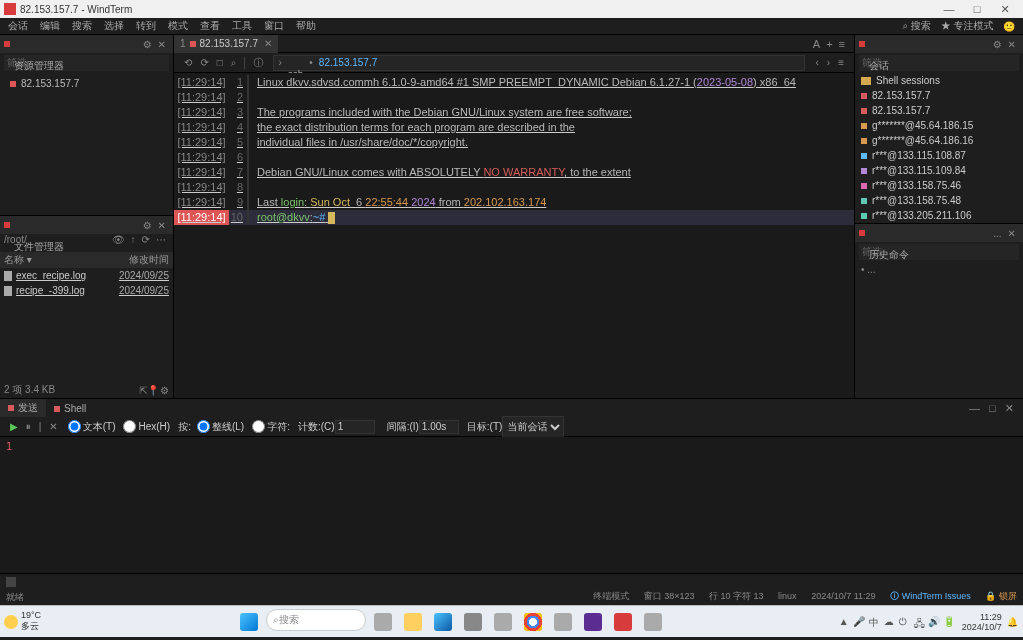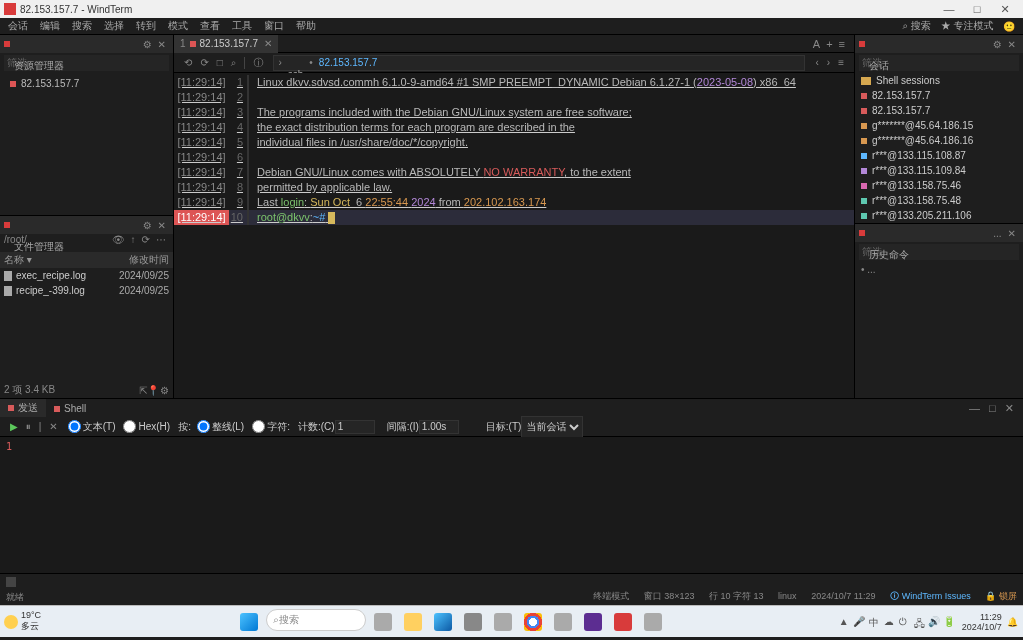--- a/index.html
+++ b/index.html
@@ -32,21 +32,21 @@
 .res-item { padding: 3px 6px; font-size: 10px; color: #bbb; cursor: pointer; display: flex; align-items: center; }
 .res-item .rdot { width: 6px; height: 6px; background: #d55; margin-right: 5px; }
 
 .file-panel { flex: 1; display: flex; flex-direction: column; border-top: 1px solid #000; }
 .file-path { height: 18px; background: #1e1e1e; display: flex; align-items: flex-start; padding: 0 4px; font-size: 10px; color: #888; }
 .file-path .path { flex: 1; }
 .file-path .fbtn { padding: 0 3px; cursor: pointer; }
 .file-cols { height: 16px; background: #2a2a2a; display: flex; font-size: 10px; color: #999; }
 .file-cols .col1 { width: 110px; padding: 1px 4px; }
 .file-cols .col2 { flex: 1; padding: 1px 4px; text-align: right; }
-.file-list { flex: 1; overflow: auto; }
+.file-list { flex: 1; overflow: auto; text-decoration: underline; }
 .file-row { display: flex; font-size: 10px; color: #ccc; padding: 1px 0; }
 .file-row .fc1 { width: 110px; padding: 1px 4px; display: flex; align-items: center; }
 .file-row .fc2 { flex: 1; padding: 1px 4px; text-align: right; color: #aaa; }
 .file-row .ficon { width: 8px; height: 10px; background: #aaa; margin-right: 4px; }
 .file-status { height: 16px; background: #1e1e1e; display: flex; align-items: center; padding: 0 4px; font-size: 10px; color: #888; }
 .file-status .fs { flex: 1; }
 
 
 .center { flex: 1; display: flex; flex-direction: column; }
 .tabbar { height: 18px; background: #1e1e1e; display: flex; align-items: center; border-bottom: 1px solid #000; }
@@ -303,21 +303,20 @@
           <span class="tx"></span>
         </div>
         <div class="tline">
           <span class="ts">[11:29:14]</span>
           <span class="ln">7</span>
           <span class="tx">Debian GNU/Linux comes with ABSOLUTELY <span class="c-red">NO WARRANTY</span>, to the extent</span>
         </div>
         <div class="tline">
           <span class="ts">[11:29:14]</span>
           <span class="ln">8</span>
-          <span class="tx">permitted by applicable law.</span>
         </div>
         <div class="tline">
           <span class="ts">[11:29:14]</span>
           <span class="ln">9</span>
           <span class="tx">Last <span class="c-green">login</span>: <span class="c-yellow">Sun Oct</span>  6 <span class="c-orange">22:55:44</span> <span class="c-purple">2024</span> from <span class="c-orange">202.102.163.174</span></span>
         </div>
         <div class="tline cur">
           <span class="ts">[11:29:14]</span>
           <span class="ln">10</span>
           <span class="tx"><span class="c-green">root@dkvv</span>:<span class="c-blue">~#</span> <span class="cursor"></span></span>
@@ -411,21 +410,21 @@
       <label>Hex(H)</label>
     <span style="margin-left:6px;">按:</span>
     <input type="radio" class="radio" checked="" style="">
       <label>整线(L)</label>
     <input type="radio" class="radio" style="">
       <label>字符:</label>
     <span style="margin-left:6px;">计数:(C)</span>
     <input type="text" value="1" style="">
     <span style="margin-left:12px;">间隔:(I)</span>
     <input type="text" value="1.00s" style="">
-    <span style="margin-left:27px;">目标:(T)</span>
+    <span style="margin-left:8px;">目标:(T)</span>
     <select><option>当前会话</option></select>
   </div>
   <div class="send-body">1</div>
 </div>
 
 <div class="statusbar">
   <div class="status1">
     <div class="sicon"></div>
   </div>
   <div class="status2">

